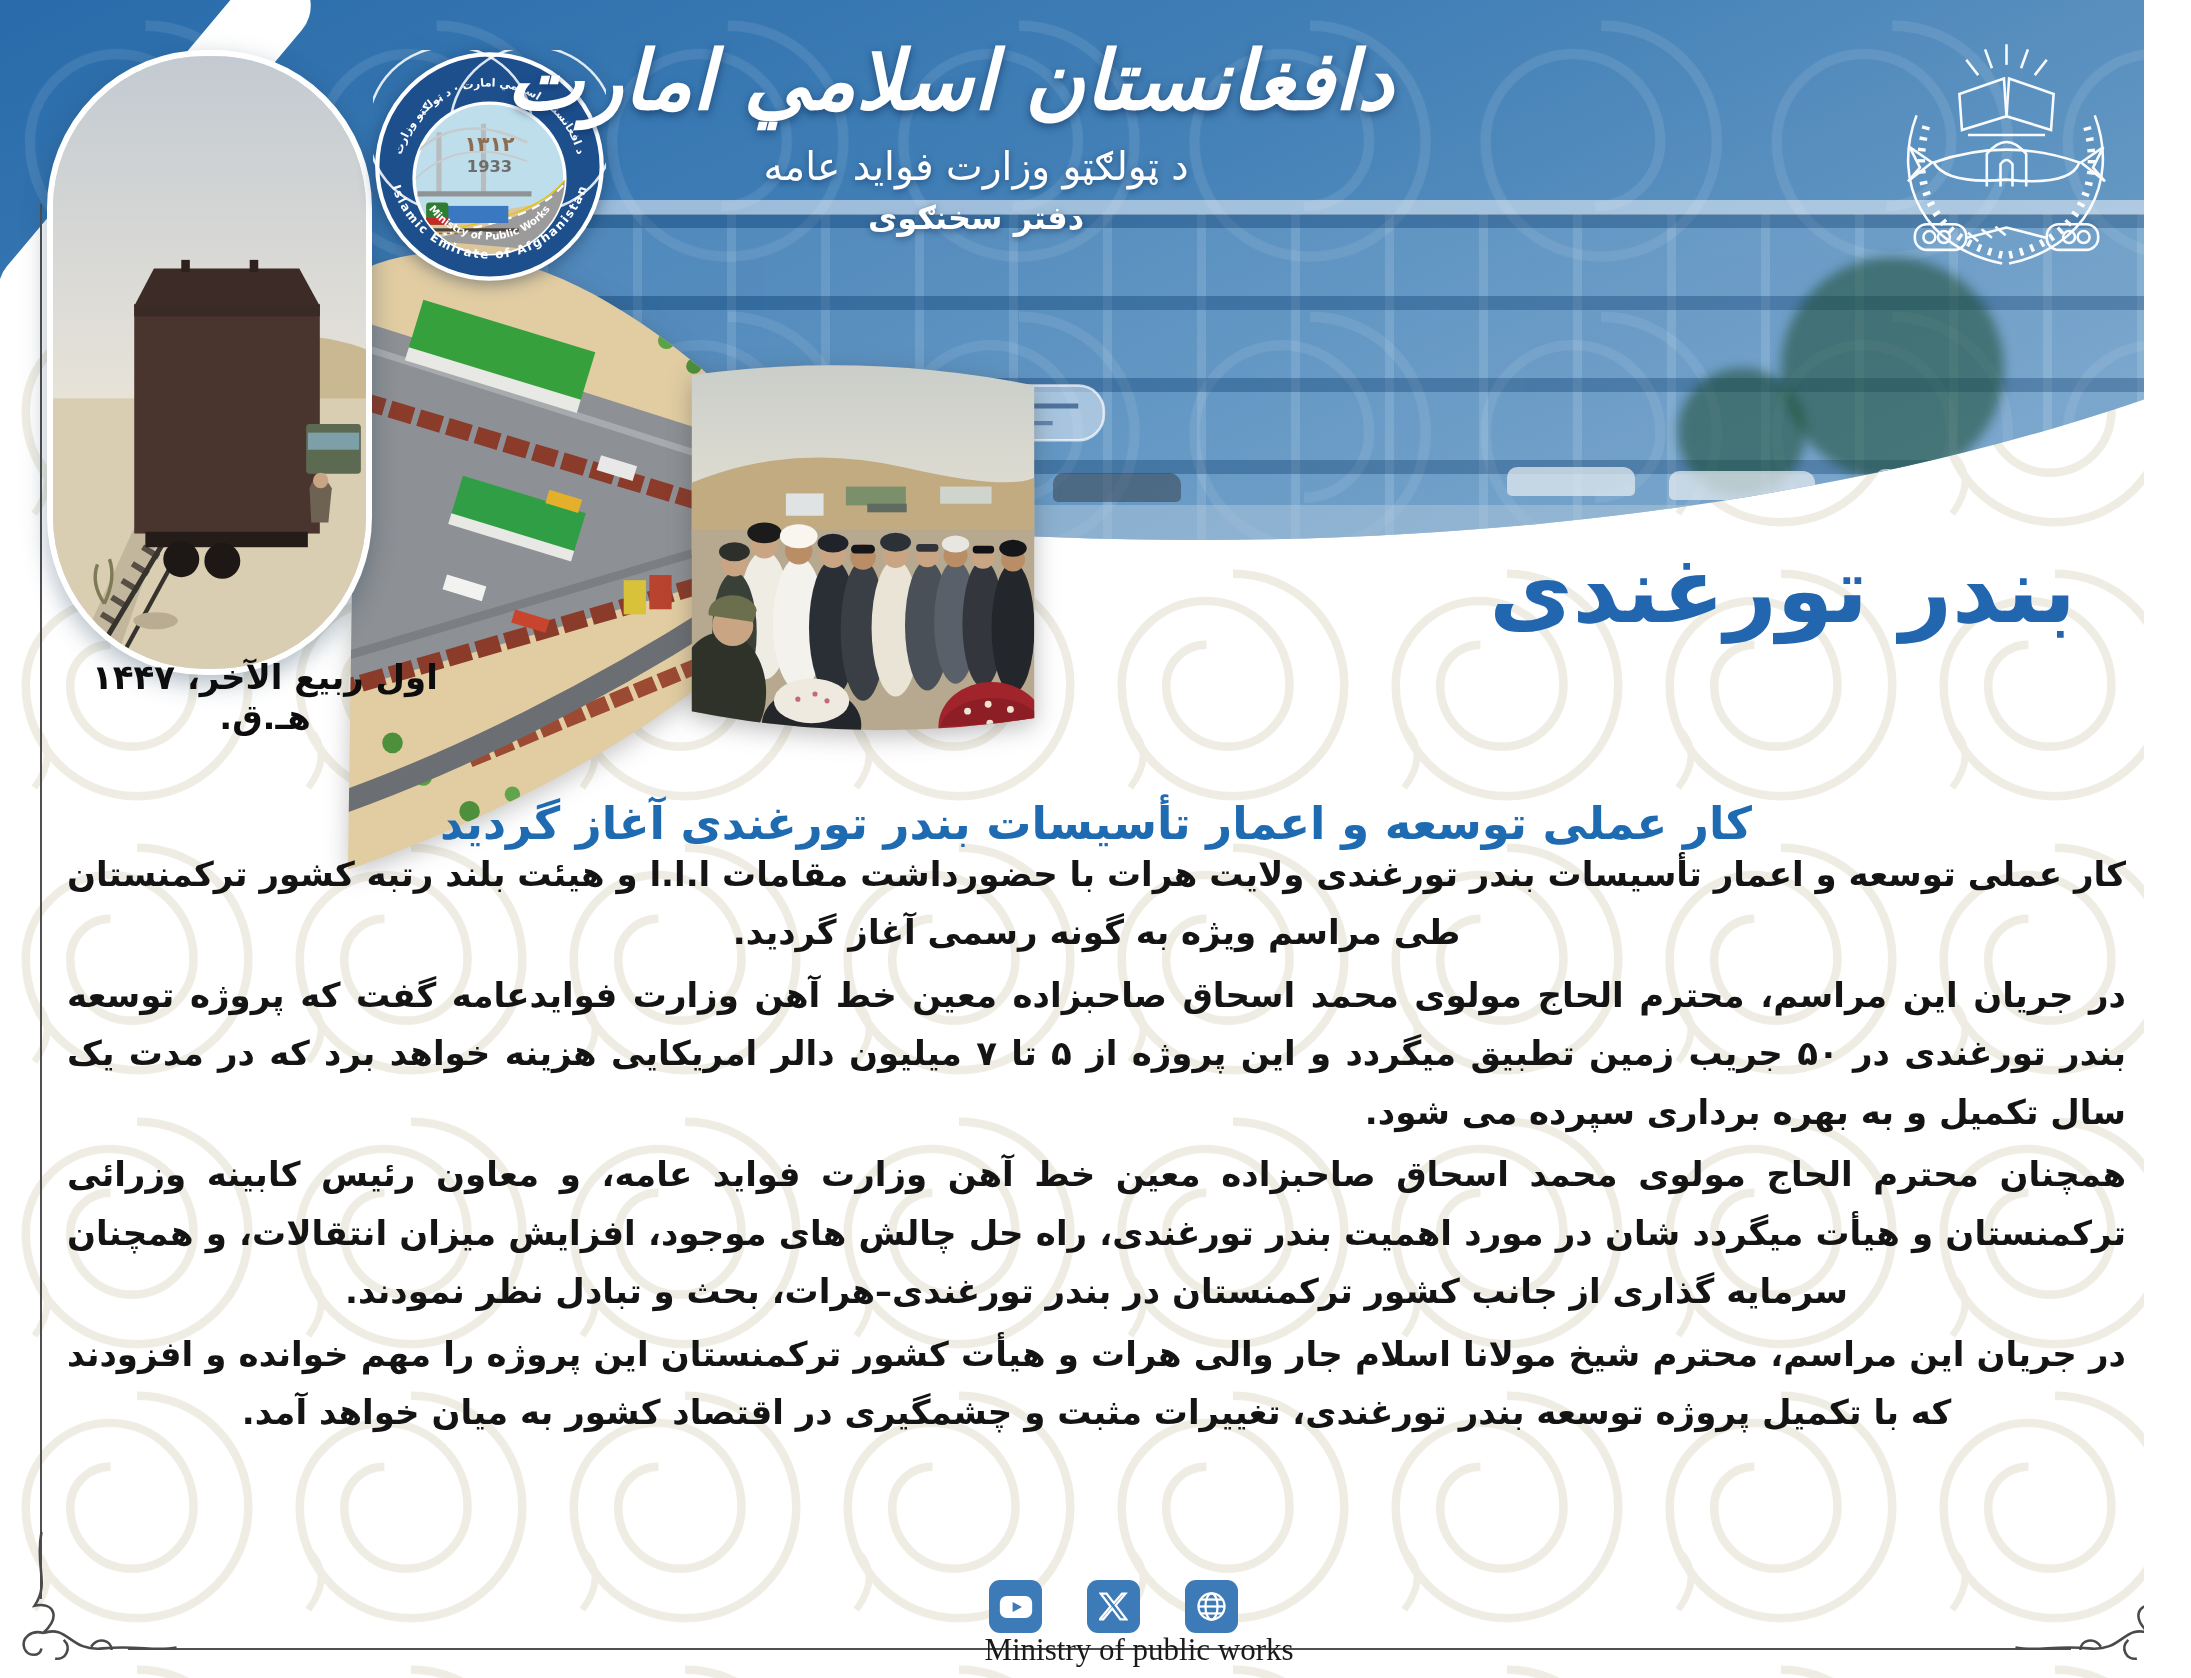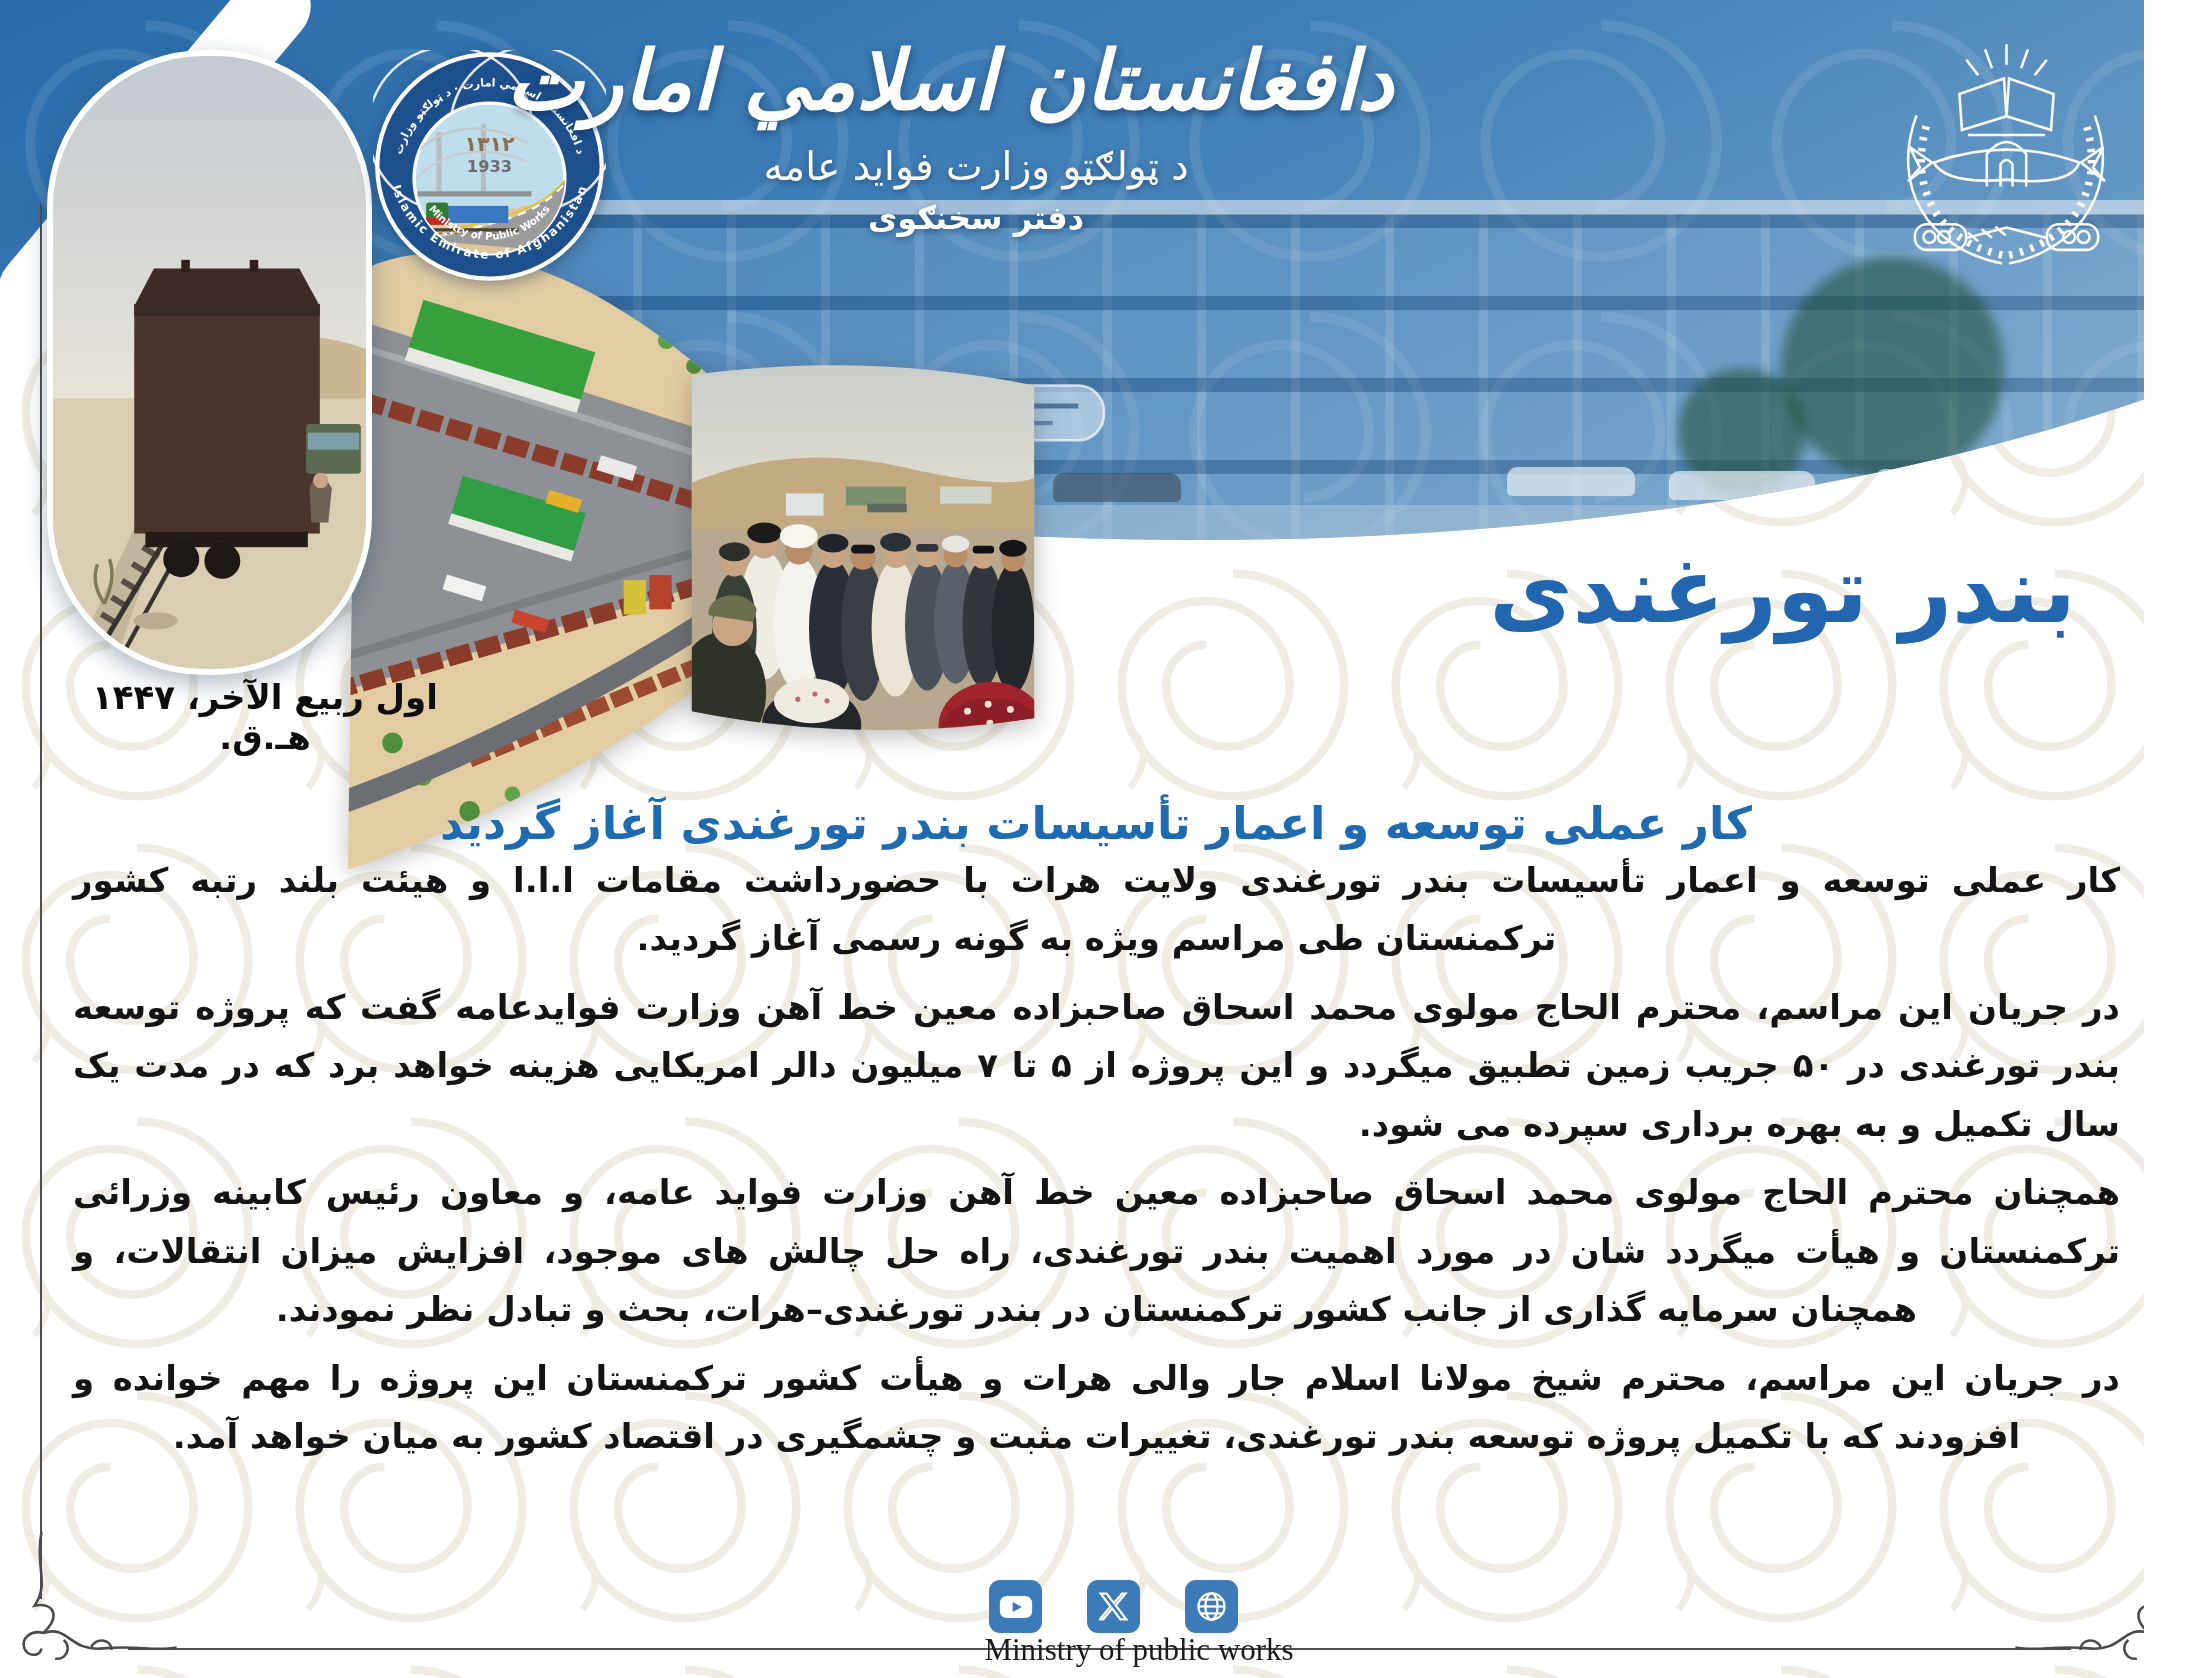--- a/index.html
+++ b/index.html
@@ -42,28 +42,28 @@
   
   .mlogo{left:373px;top:50px;z-index:6;filter:drop-shadow(0 3.4px 8.6px rgba(10,35,70,.45));}
   .emblem{left:1865px;top:34px;z-index:6;opacity:.96;}
 
   
   .frame-line{background:#4f4f4f;z-index:3;}
   .corner-orn{z-index:3;}
 
   
   .date-line{left:51px;top:657px;width:428px;z-index:7;direction:rtl;text-align:center;
-      font-size:34px;font-weight:bold;color:#0d0d0d;margin-top:20px;}
+      font-size:34px;font-weight:bold;color:#0d0d0d;}
   .big-title{right:68px;top:538px;width:770px;z-index:7;direction:rtl;text-align:right;
       font-size:91px;font-weight:bold;color:#2166ae;}
   .subtitle{left:240px;top:753px;width:1712px;z-index:7;direction:rtl;text-align:center;
       font-size:45px;font-weight:bold;color:#1f6bb2;margin-top:44px;}
   .body-text{left:63px;top:841px;width:2067px;z-index:7;direction:rtl;color:#141414;
       font-size:34px;font-weight:bold;line-height:1.72;}
-  .body-text p{margin:10px;text-align:justify;text-align-last:center;}
+  .body-text p{margin:4px;text-align:justify;text-align-last:center;}
   .body-text p.last-start{text-align-last:right;}
 
   
   .footer-icons{left:989px;top:1580px;width:300px;height:55px;display:flex;gap:45px;z-index:7;}
   .sicon{width:53px;height:53px;border-radius:11px;background:#3d7ab8;display:flex;
          align-items:center;justify-content:center;}
   .footer-label{left:882px;top:1632px;width:514px;text-align:center;z-index:7;color:#1a1a1a;
       font-family:"Liberation Serif","DejaVu Serif",serif;font-size:31px;}
 </style>
 </head>

